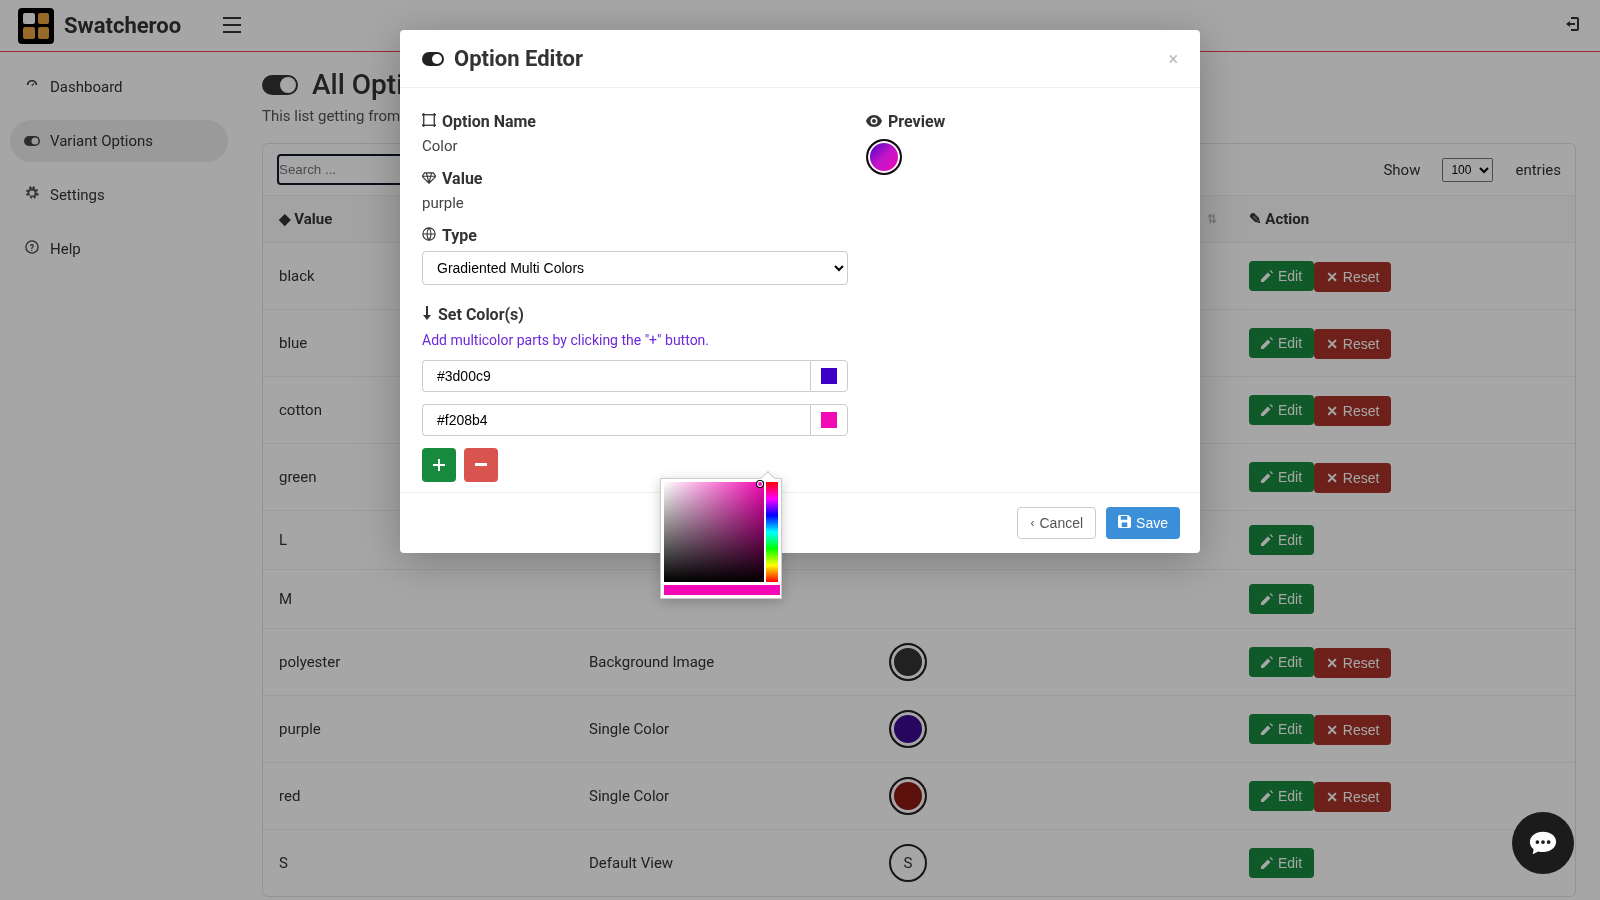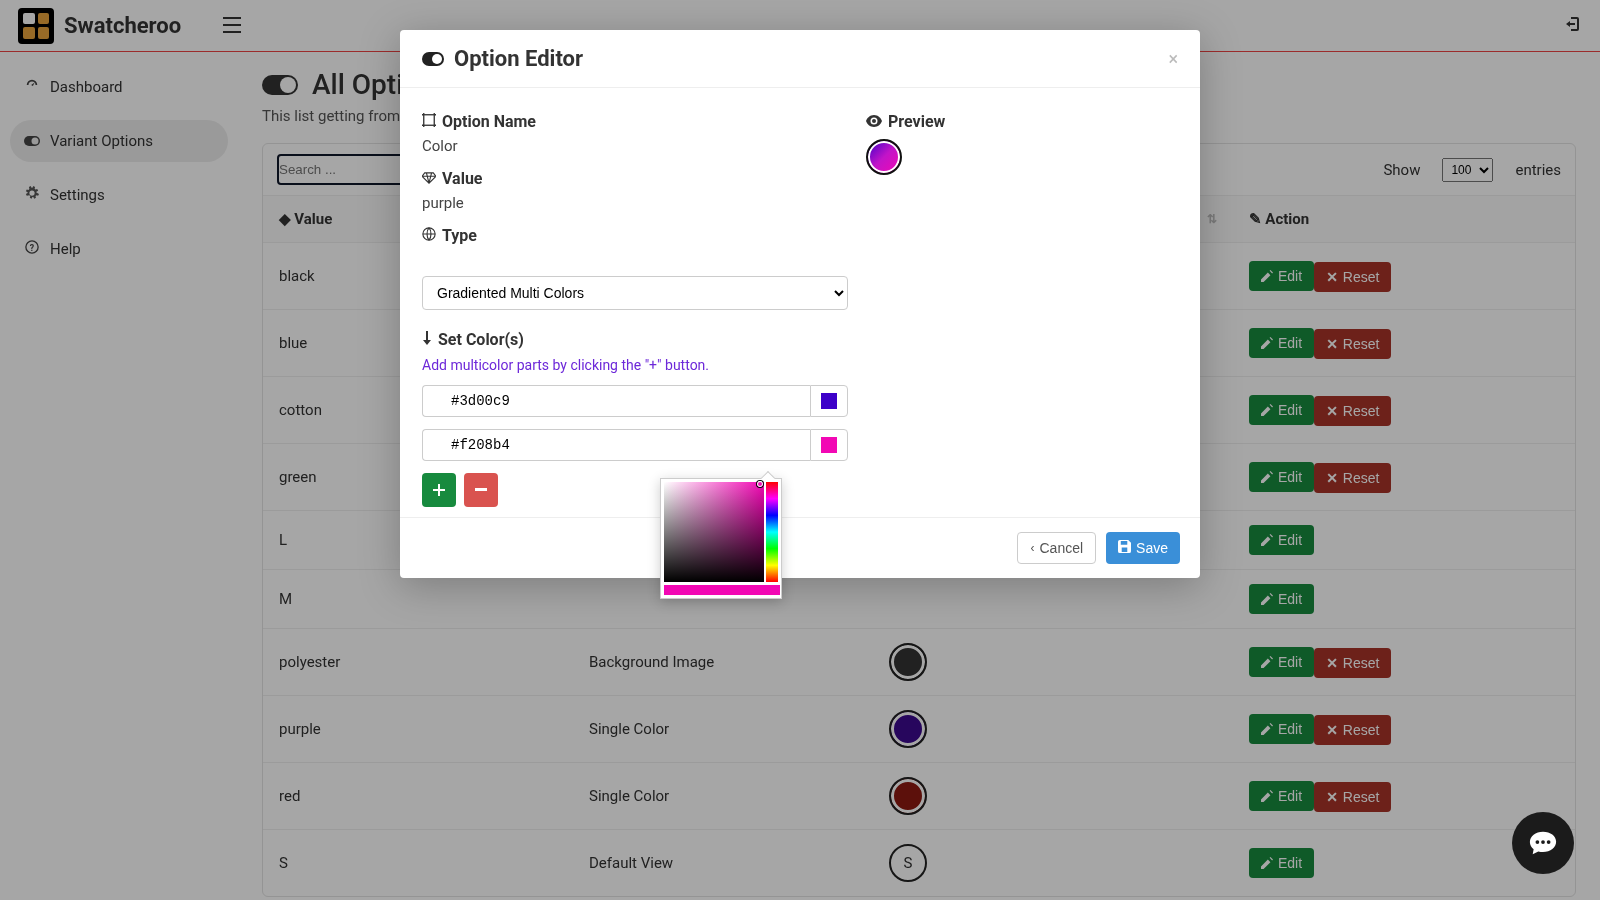--- a/index.html
+++ b/index.html
@@ -160,30 +160,29 @@
 }
 .field-value { margin-bottom: 14px; color:#444; }
 
 .form-select, .form-input {
   width: 100%;
   padding: 7px 10px;
   border:1px solid #ccc;
   border-radius:4px;
   font-size:14px;
   background:#fff;
-  margin-top:25px;
 }
 .hint-text { color:#6d28d9; font-size:14px; margin: 8px 0 12px; }
 
 .color-input-row {
   display:flex; margin-bottom:12px;
 }
 .color-input-row input {
   flex:1; border:1px solid #ccc; border-right:none;
-  border-radius:4px 0 0 4px; padding:7px 28px; font-size:14px;font-family:Liberation Mono, monospace;
+  border-radius:4px 0 0 4px; padding:7px 14px; font-size:14px;
 }
 .color-input-row .chip-wrap {
   width:38px; border:1px solid #ccc; border-radius:0 4px 4px 0;
   display:flex; align-items:center; justify-content:center;
 }
 .color-chip { width:16px; height:16px; }
 
 .btn-row { display:flex; gap:8px; }
 
 .preview-swatch {

